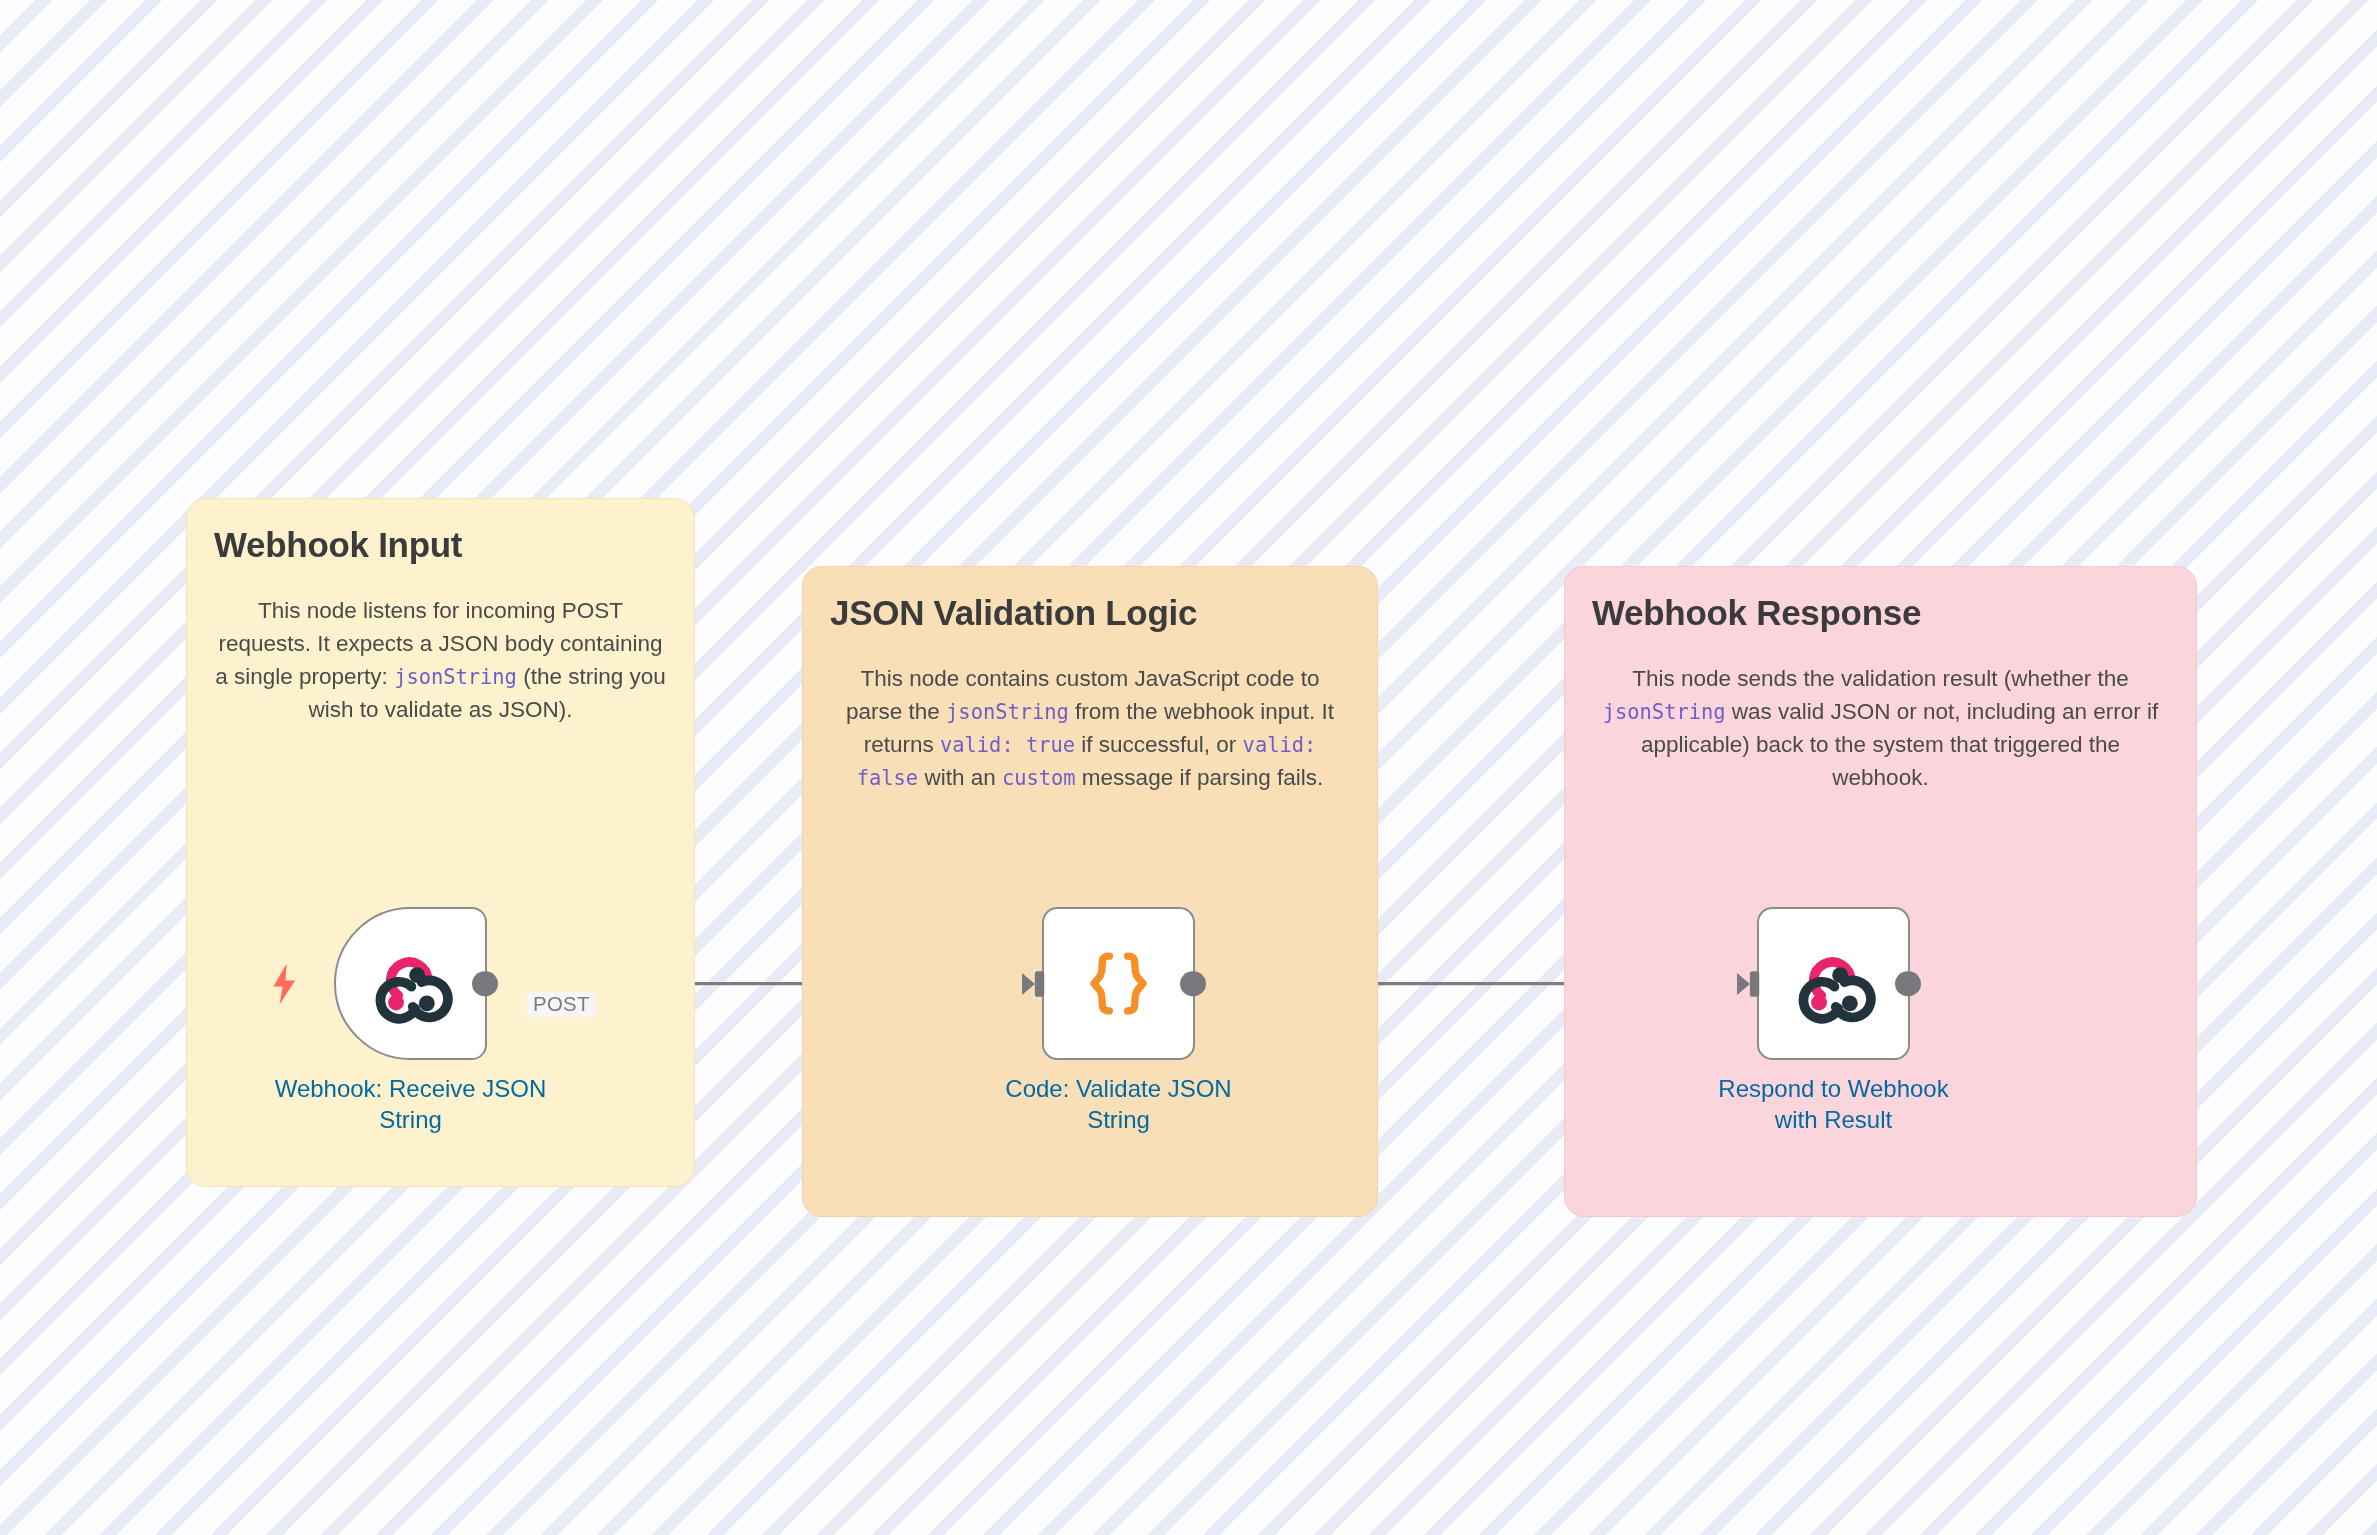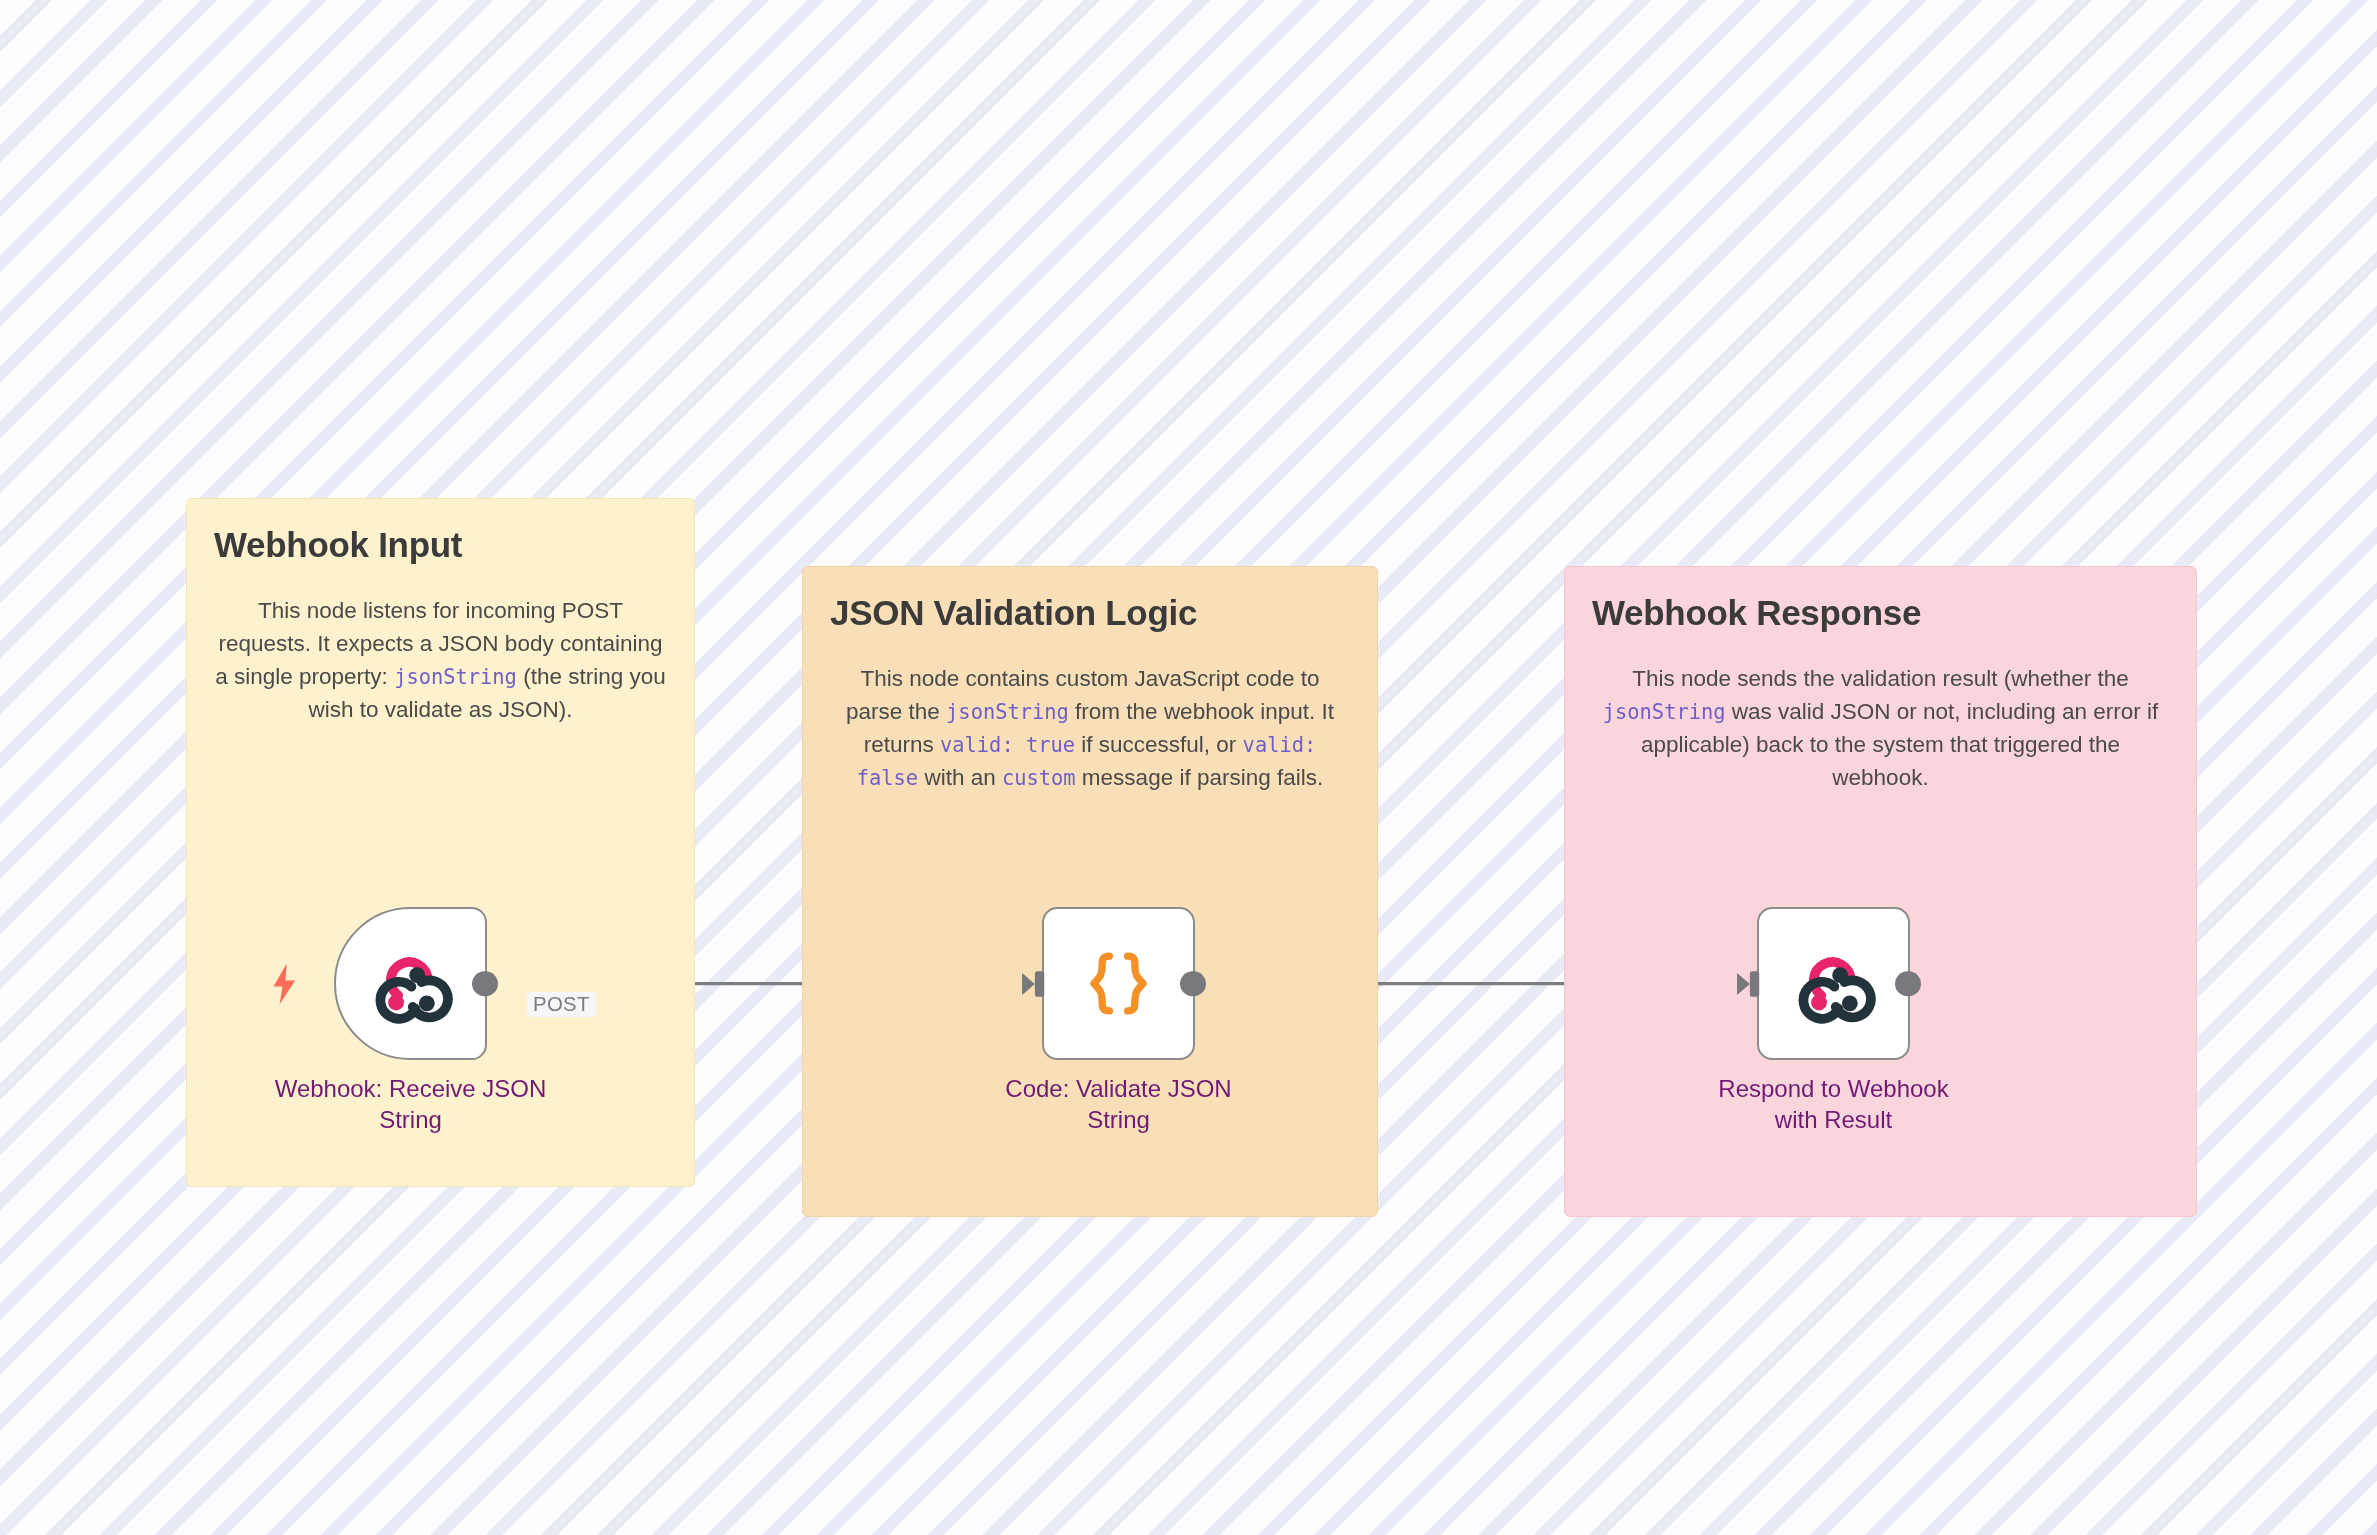--- a/index.html
+++ b/index.html
@@ -25,21 +25,21 @@
   
   #canvas {
     position: absolute;
     inset: 0;
   }
 
   
   .sticky {
     position: absolute;
     box-sizing: border-box;
-    border-radius: 6px;
+    border-radius: 20px;
     padding: 25.5px 27px 0 27px;
   }
   .sticky-title {
     font-size: 35px;
     font-weight: bold;
     color: #3b3b3b;
     letter-spacing: -0.3px;
     line-height: 1.15;
     margin: 0;
     white-space: nowrap;
@@ -105,21 +105,21 @@
   }
   .node-label {
     position: absolute;
     top: 167px;
     left: 50%;
     transform: translateX(-50%);
     width: 272px;
     text-align: center;
     font-size: 24px;
     line-height: 1.28;
-    color: #701a75;
+    color: #0369a1;
   }
 
   
   .out-dot {
     position: absolute;
     width: 25.5px; height: 25.5px;
     border-radius: 50%;
     background: #78797c;
     top: 50%;
     right: -12.8px;

